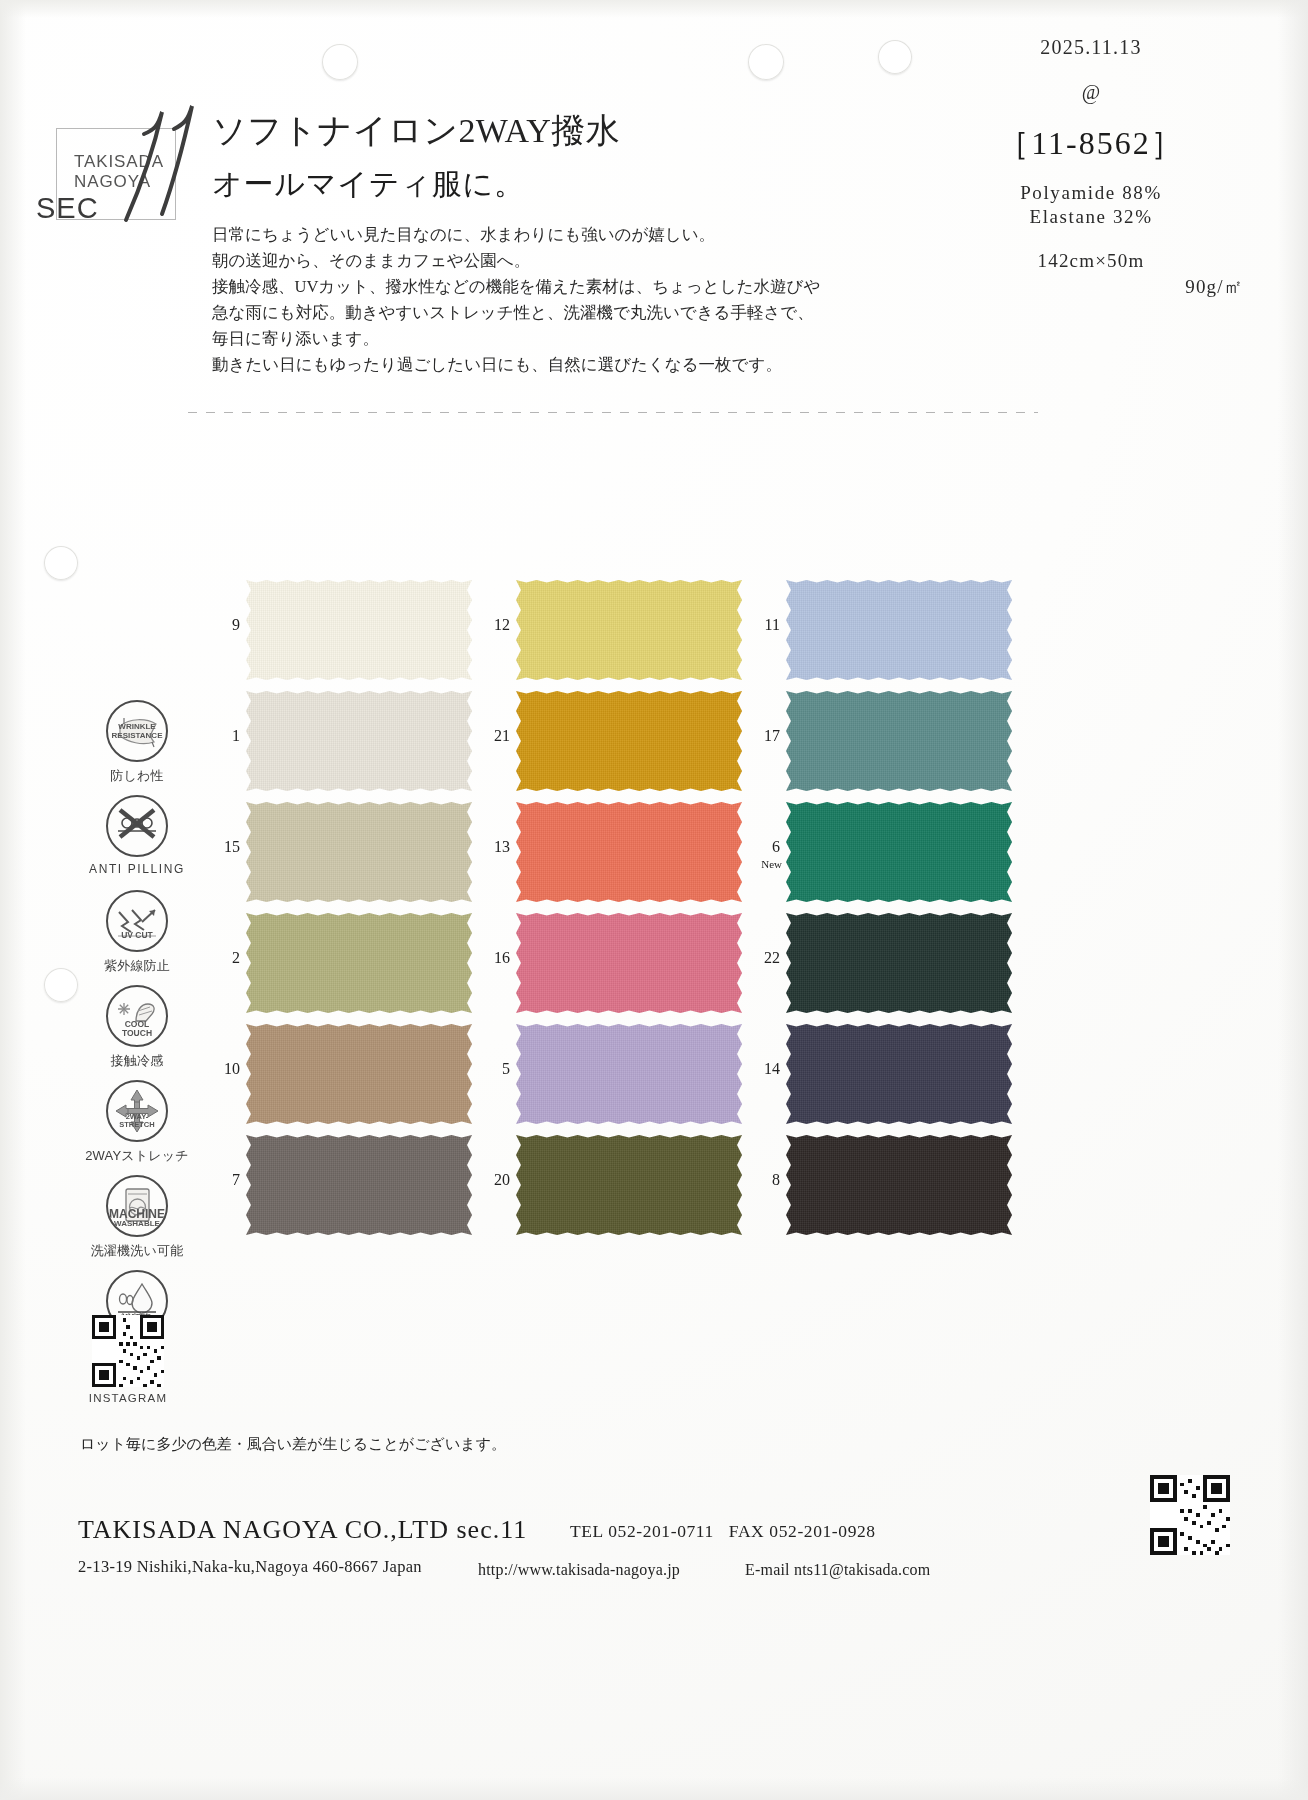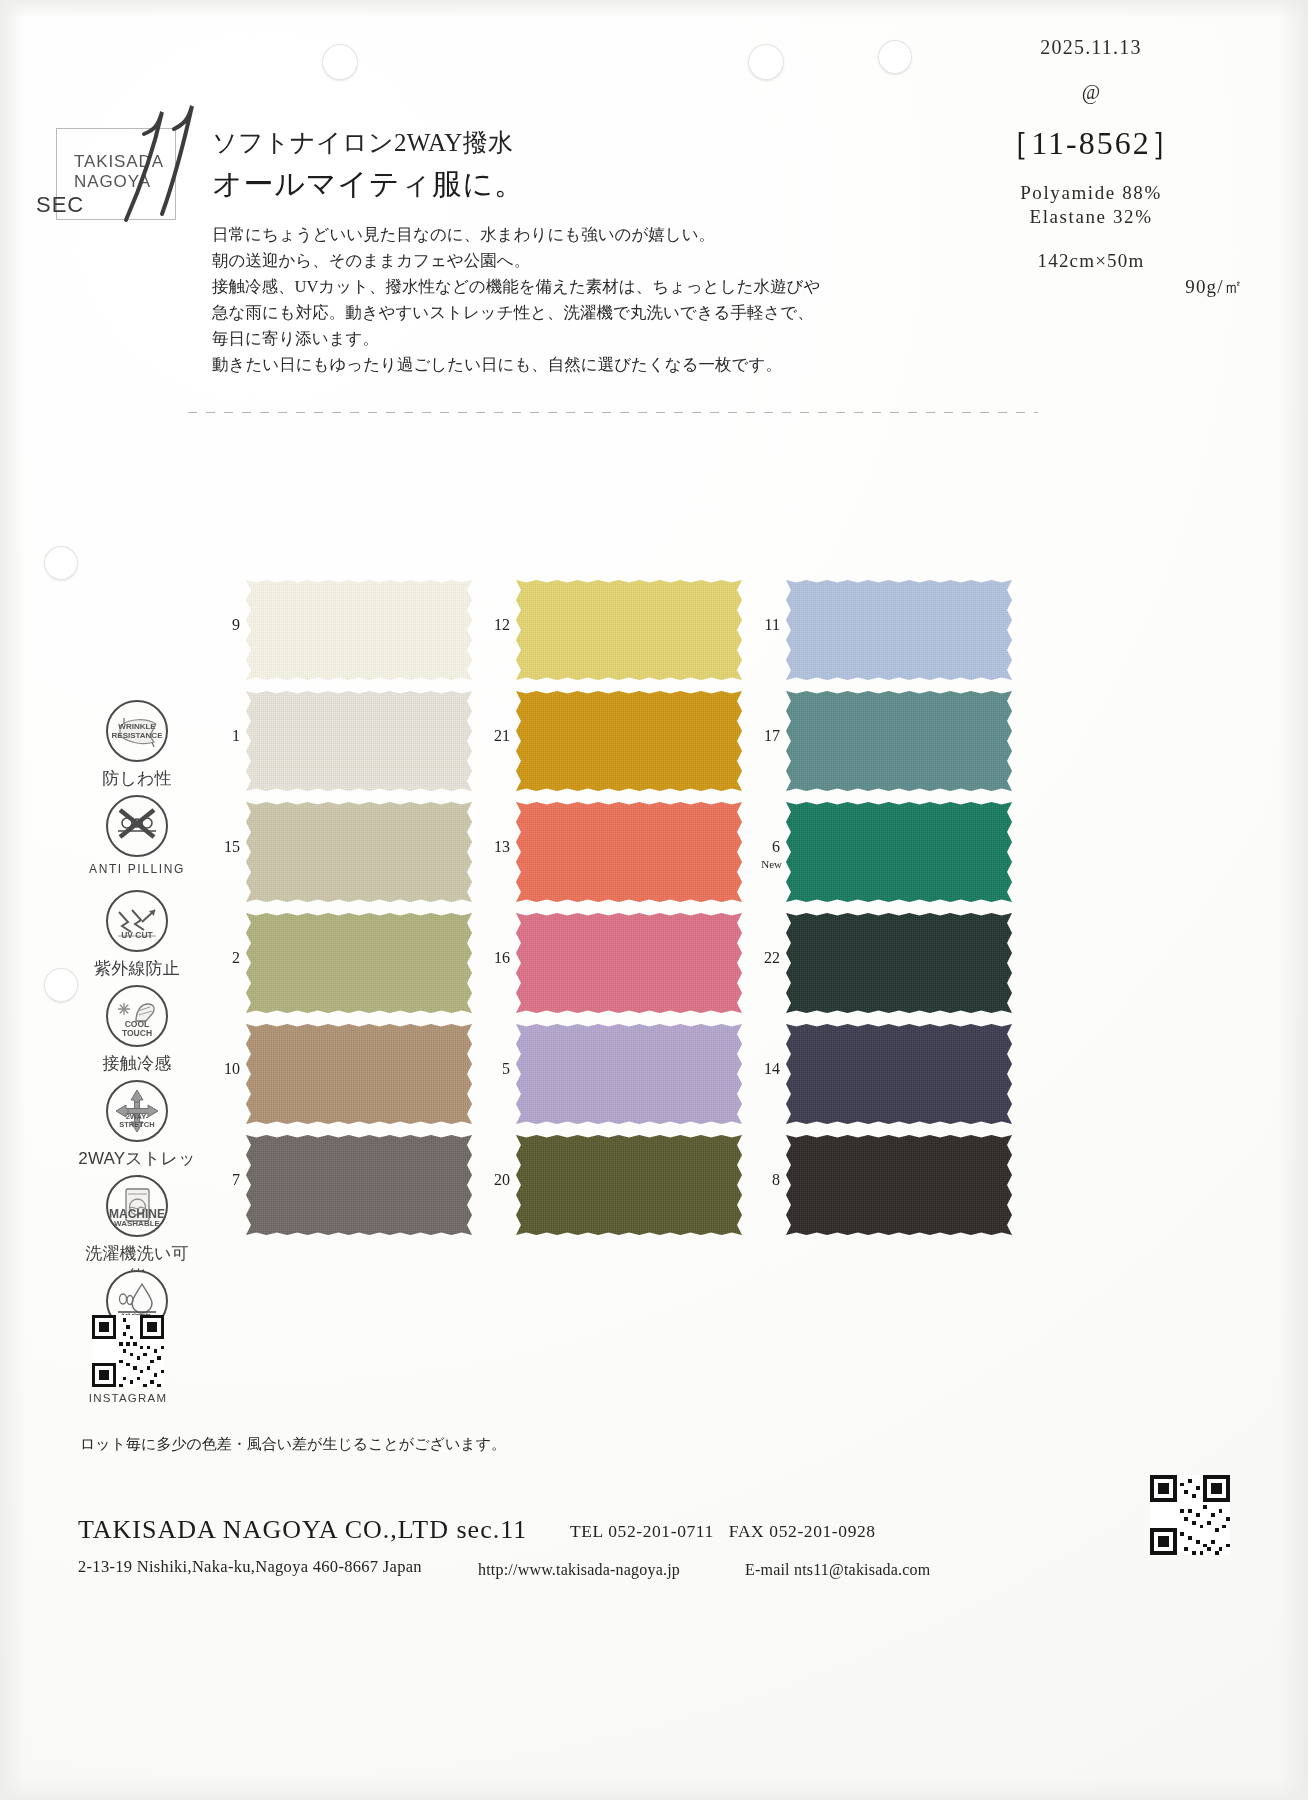--- a/index.html
+++ b/index.html
@@ -30,25 +30,25 @@
   .hole{position:absolute;border-radius:50%;
     background:#ffffff;
     box-shadow:inset 0 0 0 1px #e2e2df, 0 1px 2px rgba(0,0,0,.10);
   }
 
   
   .logo-box{position:absolute;left:56px;top:128px;width:118px;height:90px;
     border:1px solid #b9b9b9;}
   .logo-txt{position:absolute;font-family:"Liberation Sans",sans-serif;
     font-size:17px;letter-spacing:.9px;color:#555;}
-  .logo-sec{position:absolute;left:36px;top:192px;font-size:22px;letter-spacing:1px;
+  .logo-sec{position:absolute;left:36px;top:192px;font-size:29px;letter-spacing:1px;
     color:#3a3a3a;font-family:"Liberation Sans",sans-serif;font-weight:400;}
   .logo-eleven{position:absolute;left:96px;top:96px;width:110px;height:130px;}
 
-  .title1{position:absolute;left:212px;top:126px;font-size:25px;letter-spacing:.4px;color:#232323;}
+  .title1{position:absolute;left:212px;top:108px;font-size:34px;letter-spacing:.4px;color:#232323;}
   .title2{position:absolute;left:212px;top:164px;font-size:30px;letter-spacing:.8px;color:#1d1d1d;}
   .desc{position:absolute;left:212px;top:222px;width:610px;font-size:16.5px;line-height:26px;color:#2a2a2a;}
   .desc div{white-space:nowrap;}
   .desc div.wrap{white-space:normal;}
 
   .hdr-right{position:absolute;right:52px;top:36px;width:330px;text-align:center;}
   .hdr-date{font-size:20px;letter-spacing:1.2px;color:#2c2c2c;}
   .hdr-at{font-size:20px;margin-top:22px;color:#2c2c2c;}
   .hdr-code{font-size:32px;letter-spacing:2px;margin-top:18px;color:#1b1b1b;}
   .hdr-comp{font-size:19px;letter-spacing:1.6px;margin-top:16px;color:#2a2a2a;}
@@ -57,21 +57,21 @@
   .hdr-weight{font-size:19px;letter-spacing:1.2px;margin-top:2px;color:#2a2a2a;text-align:right;padding-right:12px;}
 
   .dashline{position:absolute;left:188px;top:412px;width:850px;height:1px;
     background:repeating-linear-gradient(to right,#b4b4b4 0 9px,transparent 9px 18px);}
 
   
   .icons{position:absolute;left:78px;top:700px;width:118px;}
   .icon-item{position:relative;height:95px;text-align:center;}
   .icon-circle{width:58px;height:58px;border-radius:50%;border:2.5px solid #4a4a4a;
     margin:0 auto;position:relative;overflow:hidden;background:#fdfdfc;}
-  .icon-cap{font-family:"Liberation Sans",sans-serif;font-size:17px;color:#3d3d3d;margin-top:5px;letter-spacing:.2px;}
+  .icon-cap{font-family:"Liberation Sans",sans-serif;font-size:13px;color:#3d3d3d;margin-top:5px;letter-spacing:.2px;}
   .icon-cap.wide{letter-spacing:1.6px;font-size:12px;}
   .ic-label{position:absolute;left:0;right:0;font-family:"Liberation Sans",sans-serif;
     font-weight:bold;color:#555;text-align:center;line-height:7.5px;}
 
   .qr{position:absolute;left:92px;top:1315px;width:72px;height:72px;}
   .qr-cap{position:absolute;left:62px;top:1392px;width:132px;text-align:center;
     font-family:"Liberation Sans",sans-serif;font-size:11.5px;letter-spacing:1.2px;color:#3d3d3d;}
 
   
   .swatch-grid{position:absolute;left:210px;top:580px;width:820px;}

